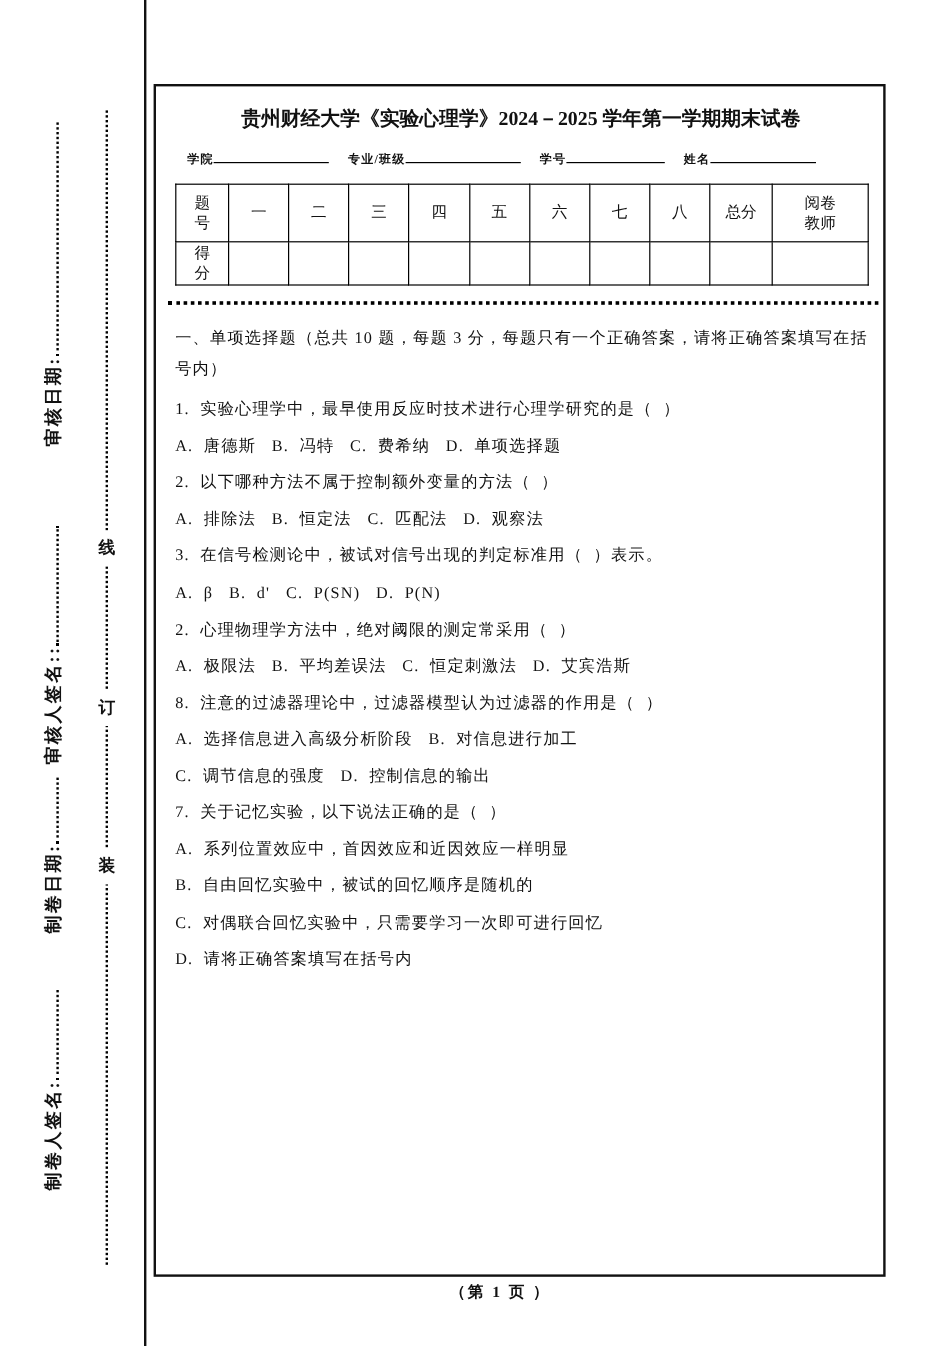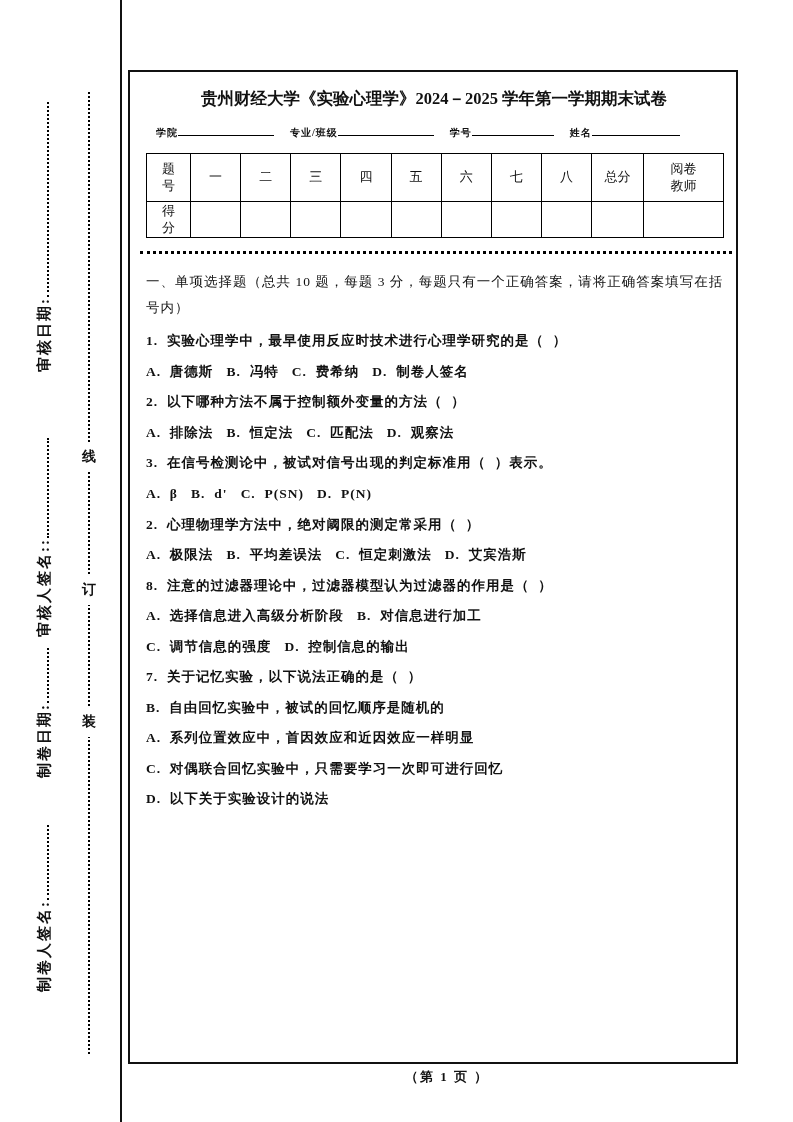--- a/index.html
+++ b/index.html
@@ -37,24 +37,24 @@
                     font-size:13px; white-space:pre-line; line-height:1.3; overflow:hidden; }
   tr.header-row td { height:48px; }
   tr.score-row td  { height:36px; }
   col.c-corner { width:44px; } col.c-total { width:52px; } col.c-grader { width:80px; }
 
   .dotted-sep { margin:13px 0 0 -6px; width:592px; height:0; border-top:3.5px dotted #000; }
 
   .section-title { margin-top:15px; font-size:13.5px; line-height:1.9; letter-spacing:1px; width:578px; }
 
   .questions { margin-top:12px; }
-  .q-line { font-size:13.5px; line-height:1.3; letter-spacing:1px; margin-bottom:13px; white-space:pre-wrap;font-weight:bold; }
+  .q-line { font-size:13.5px; line-height:1.3; letter-spacing:1px; margin-bottom:13px; white-space:pre-wrap; }
   .question { margin-bottom:3px; }
 
-  .footer { position:absolute; left:142px; top:1068px; width:610px; text-align:center;
+  .footer { position:absolute; left:112px; top:1068px; width:610px; text-align:center;
             font-size:13px; font-weight:bold; letter-spacing:2px; }
 </style>
 </head>
 <body>
 
 <div class="full-vline"></div>
 <div class="binding-line"></div>
 <span class="binding-char bc1">线</span>
 <span class="binding-char bc2">订</span>
 <span class="binding-char bc3">装</span>
@@ -127,43 +127,43 @@
   </tbody>
     </table>
 
   <div class="dotted-sep"></div>
 
   <div class="section-title">一、单项选择题（总共 10 题，每题 3 分，每题只有一个正确答案，请将正确答案填写在括号内）</div>
 
   <div class="questions">
       <div class="question">
         <p class="q-line">1.  实验心理学中，最早使用反应时技术进行心理学研究的是（  ）</p>
-        <p class="q-line">A.  唐德斯   B.  冯特   C.  费希纳   D.  制卷人签名</p>
+        <p class="q-line">A.  唐德斯   B.  冯特   C.  费希纳   D.  单项选择题</p>
       </div>
       <div class="question">
         <p class="q-line">2.  以下哪种方法不属于控制额外变量的方法（  ）</p>
         <p class="q-line">A.  排除法   B.  恒定法   C.  匹配法   D.  观察法</p>
       </div>
       <div class="question">
         <p class="q-line">3.  在信号检测论中，被试对信号出现的判定标准用（  ）表示。</p>
         <p class="q-line">A.  β   B.  d'   C.  P(SN)   D.  P(N)</p>
       </div>
       <div class="question">
         <p class="q-line">2.  心理物理学方法中，绝对阈限的测定常采用（  ）</p>
         <p class="q-line">A.  极限法   B.  平均差误法   C.  恒定刺激法   D.  艾宾浩斯</p>
       </div>
       <div class="question">
         <p class="q-line">8.  注意的过滤器理论中，过滤器模型认为过滤器的作用是（  ）</p>
         <p class="q-line">A.  选择信息进入高级分析阶段   B.  对信息进行加工</p>
         <p class="q-line">C.  调节信息的强度   D.  控制信息的输出</p>
       </div>
       <div class="question">
         <p class="q-line">7.  关于记忆实验，以下说法正确的是（  ）</p>
+        <p class="q-line">A.  系列位置效应中，首因效应和近因效应一样明显</p>
         <p class="q-line">B.  自由回忆实验中，被试的回忆顺序是随机的</p>
-        <p class="q-line">A.  系列位置效应中，首因效应和近因效应一样明显</p>
         <p class="q-line">C.  对偶联合回忆实验中，只需要学习一次即可进行回忆</p>
-        <p class="q-line">D.  以下关于实验设计的说法</p>
+        <p class="q-line">D.  请将正确答案填写在括号内</p>
       </div>
     </div>
 
 </div>
 
 <div class="footer">（第 1 页 ）</div>
 
 </body></html>

